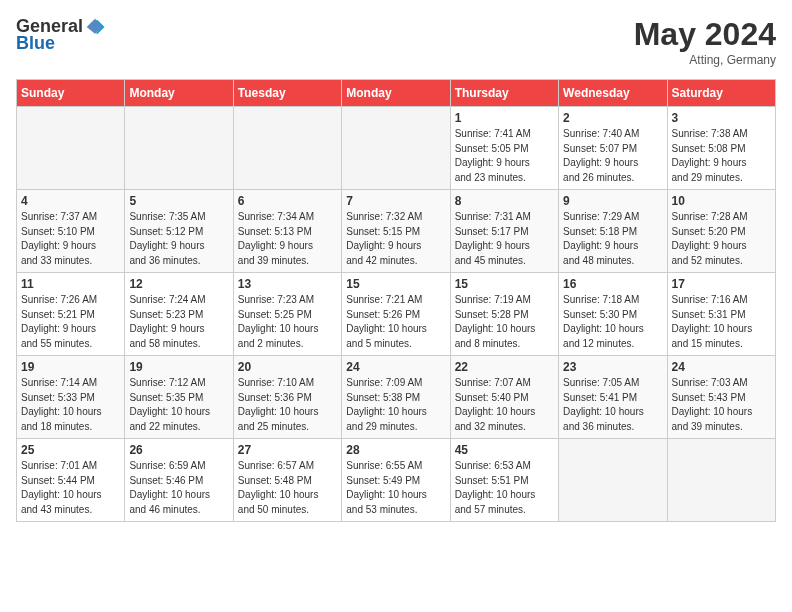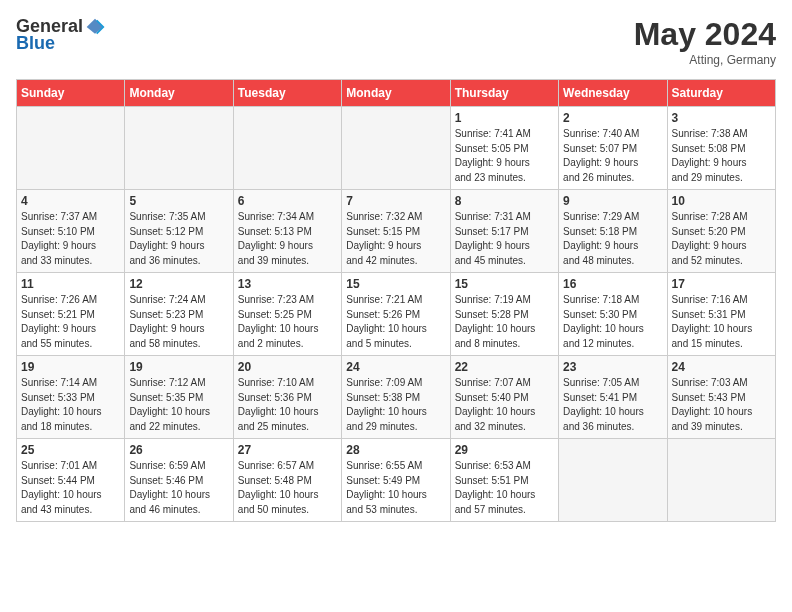--- a/index.html
+++ b/index.html
@@ -242,20 +242,20 @@
         </td>
         <td>
           <span class="day-num">27</span>
           <div class="day-info">Sunrise: 6:57 AM<br>Sunset: 5:48 PM<br>Daylight: 10 hours<br>and 50 minutes.</div>
         </td>
         <td>
           <span class="day-num">28</span>
           <div class="day-info">Sunrise: 6:55 AM<br>Sunset: 5:49 PM<br>Daylight: 10 hours<br>and 53 minutes.</div>
         </td>
         <td>
-          <span class="day-num">29</span>
+          <span class="day-num">45</span>
           <div class="day-info">Sunrise: 6:53 AM<br>Sunset: 5:51 PM<br>Daylight: 10 hours<br>and 57 minutes.</div>
         </td>
         <td class="empty-cell"></td>
         <td class="empty-cell"></td>
       </tr>
     </tbody>
 </table>
 
 </body></html>

